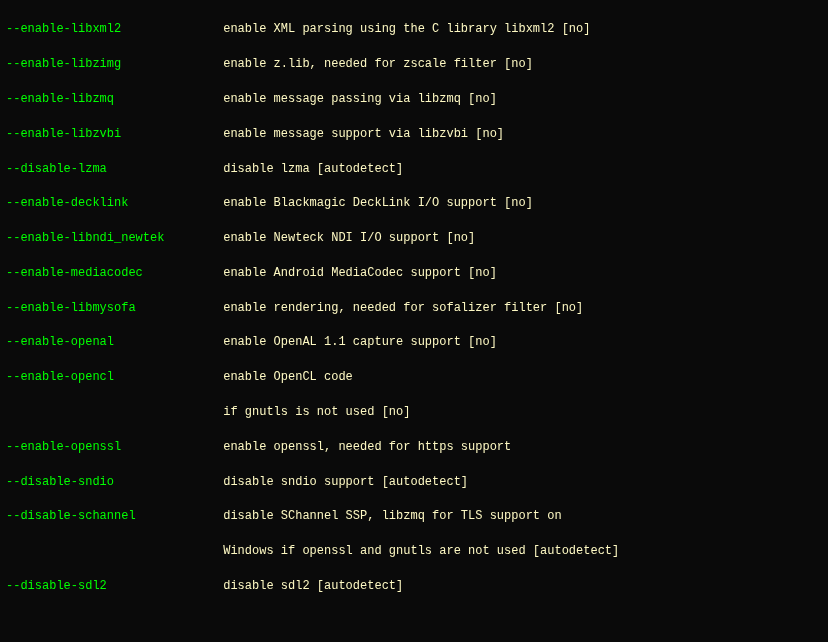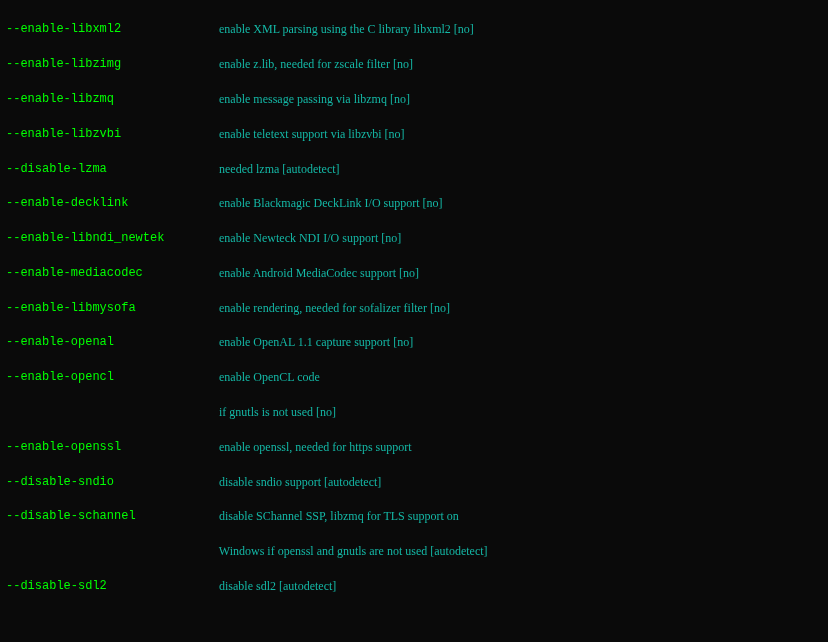--- a/index.html
+++ b/index.html
@@ -21,33 +21,32 @@
       display: flex;
       white-space: pre;
     }
     .col1 {
       display: inline-block;
       min-width: 210px;
       color: #00ff00;
     }
     .col2 {
       display: inline-block;
-      color: #14b8a6;
-      font-family: Liberation Serif, serif;
+      color: #fef9c3;
     }
   </style>
 </head>
 <body>
 
 <div class="terminal-content">
 <div class="line"><span class="col1">--enable-libxml2     </span><span class="col2"> enable XML parsing using the C library libxml2 [no]</span></div>
 <div class="line"><span class="col1">--enable-libzimg     </span><span class="col2"> enable z.lib, needed for zscale filter [no]</span></div>
 <div class="line"><span class="col1">--enable-libzmq      </span><span class="col2"> enable message passing via libzmq [no]</span></div>
-<div class="line"><span class="col1">--enable-libzvbi     </span><span class="col2"> enable teletext support via libzvbi [no]</span></div>
-<div class="line"><span class="col1">--disable-lzma       </span><span class="col2"> needed lzma [autodetect]</span></div>
+<div class="line"><span class="col1">--enable-libzvbi     </span><span class="col2"> enable message support via libzvbi [no]</span></div>
+<div class="line"><span class="col1">--disable-lzma       </span><span class="col2"> disable lzma [autodetect]</span></div>
 <div class="line"><span class="col1">--enable-decklink    </span><span class="col2"> enable Blackmagic DeckLink I/O support [no]</span></div>
 <div class="line"><span class="col1">--enable-libndi_newtek</span><span class="col2"> enable Newteck NDI I/O support [no]</span></div>
 <div class="line"><span class="col1">--enable-mediacodec  </span><span class="col2"> enable Android MediaCodec support [no]</span></div>
 <div class="line"><span class="col1">--enable-libmysofa   </span><span class="col2"> enable rendering, needed for sofalizer filter [no]</span></div>
 <div class="line"><span class="col1">--enable-openal      </span><span class="col2"> enable OpenAL 1.1 capture support [no]</span></div>
 <div class="line"><span class="col1">--enable-opencl      </span><span class="col2"> enable OpenCL code</span></div>
 <div class="line"><span class="col1">                     </span><span class="col2"> if gnutls is not used [no]</span></div>
 <div class="line"><span class="col1">--enable-openssl     </span><span class="col2"> enable openssl, needed for https support</span></div>
 <div class="line"><span class="col1">--disable-sndio      </span><span class="col2"> disable sndio support [autodetect]</span></div>
 <div class="line"><span class="col1">--disable-schannel   </span><span class="col2"> disable SChannel SSP, libzmq for TLS support on</span></div>

